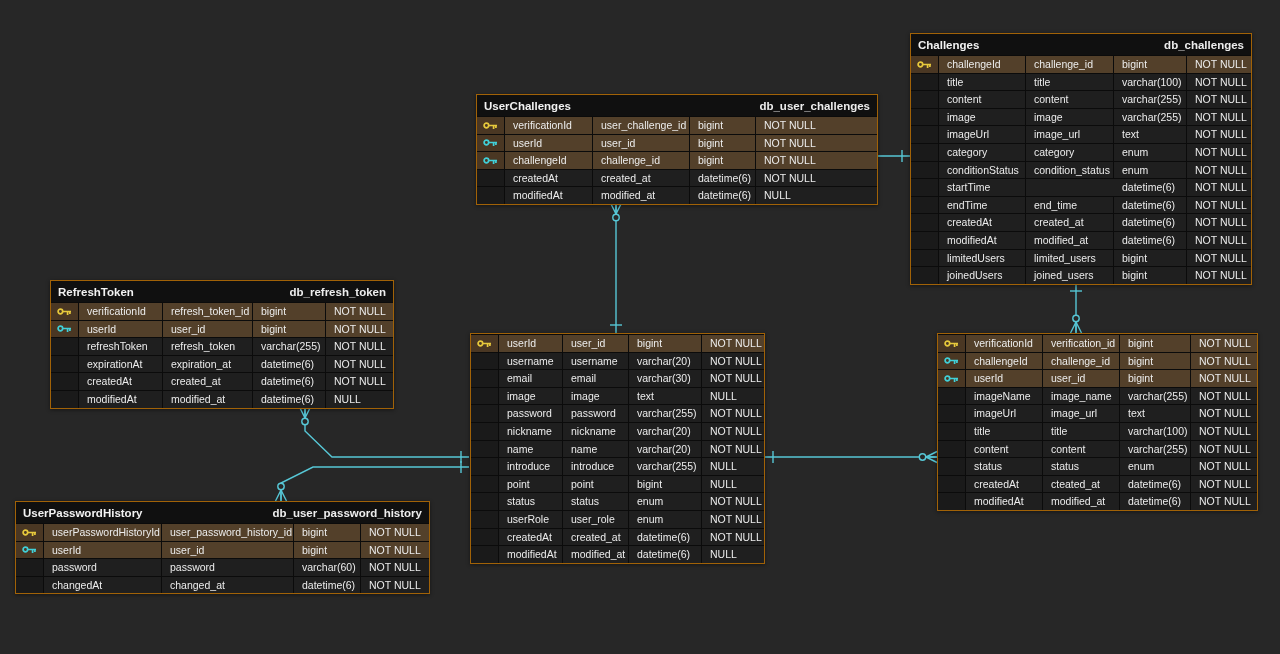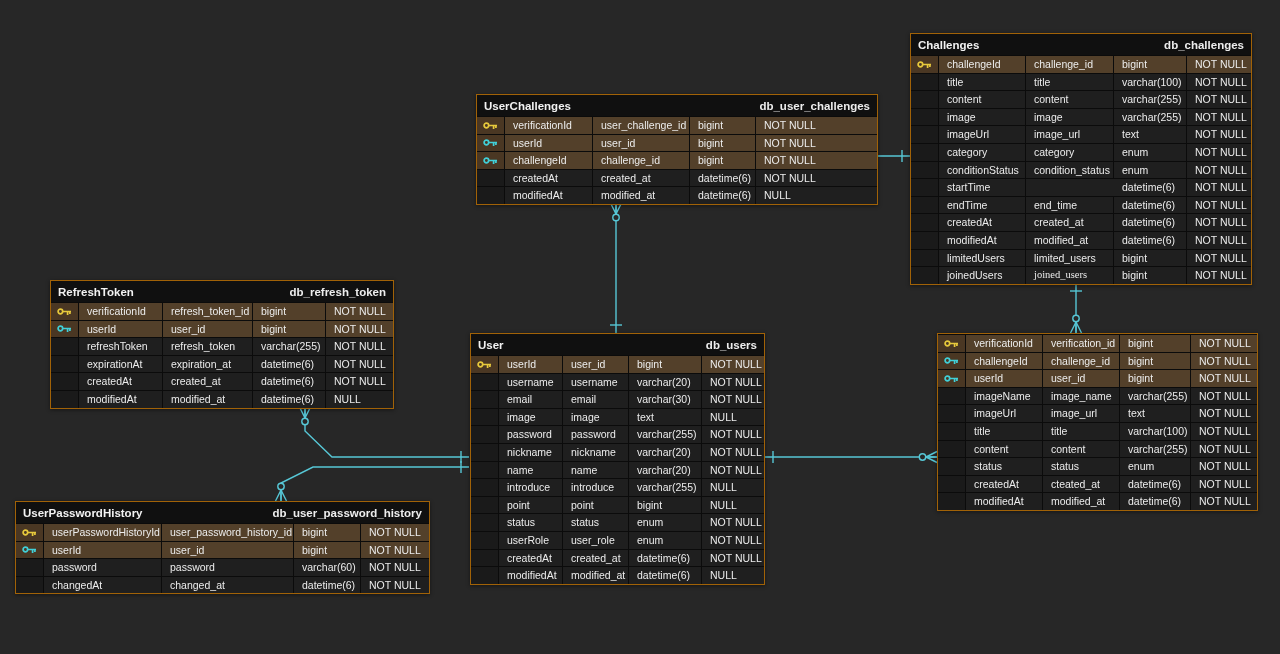--- a/index.html
+++ b/index.html
@@ -177,21 +177,21 @@
       <div class="row">
         <div class="cell icon" style="width: 28px;"></div>
         <div class="cell" style="width: 87px;">limitedUsers</div>
         <div class="cell" style="width: 88px;">limited_users</div>
         <div class="cell" style="width: 73px;">bigint</div>
         <div class="cell">NOT NULL</div>
       </div>
       <div class="row">
         <div class="cell icon" style="width: 28px;"></div>
         <div class="cell" style="width: 87px;">joinedUsers</div>
-        <div class="cell" style="width: 88px; font-family: Liberation Serif, serif;">joined_users</div>
+        <div class="cell" style="width: 88px;">joined_users</div>
         <div class="cell" style="width: 73px;">bigint</div>
         <div class="cell">NOT NULL</div>
       </div>
     </div>
     <div class="tbl" style="left: 476px; top: 94px; width: 402px;">
       <div class="hd">
         <span>UserChallenges</span>
         <span class="dbname">db_user_challenges</span>
       </div>
       <div class="row keyrow">
@@ -297,24 +297,20 @@
       </div>
       <div class="row">
         <div class="cell icon" style="width: 28px;"></div>
         <div class="cell" style="width: 84px;">modifiedAt</div>
         <div class="cell" style="width: 90px;">modified_at</div>
         <div class="cell" style="width: 73px;">datetime(6)</div>
         <div class="cell">NULL</div>
       </div>
     </div>
     <div class="tbl" style="left: 470px; top: 333px; width: 295px;">
-      <div class="hd">
-        <span>User</span>
-        <span class="dbname">db_users</span>
-      </div>
       <div class="row keyrow">
         <div class="cell icon" style="width: 28px;">
           <svg width="15" height="9" viewBox="0 0 15 9">
             <circle cx="3.4" cy="4.5" r="2.3" fill="none" stroke="#e7c93c" stroke-width="1.7"></circle>
             <path d="M5.8 4.5 H14 M10.6 4.5 V8 M12.9 4.5 V7" fill="none" stroke="#e7c93c" stroke-width="1.7"></path>
           </svg>
         </div>
         <div class="cell" style="width: 64px;">userId</div>
         <div class="cell" style="width: 66px;">user_id</div>
         <div class="cell" style="width: 73px;">bigint</div>

